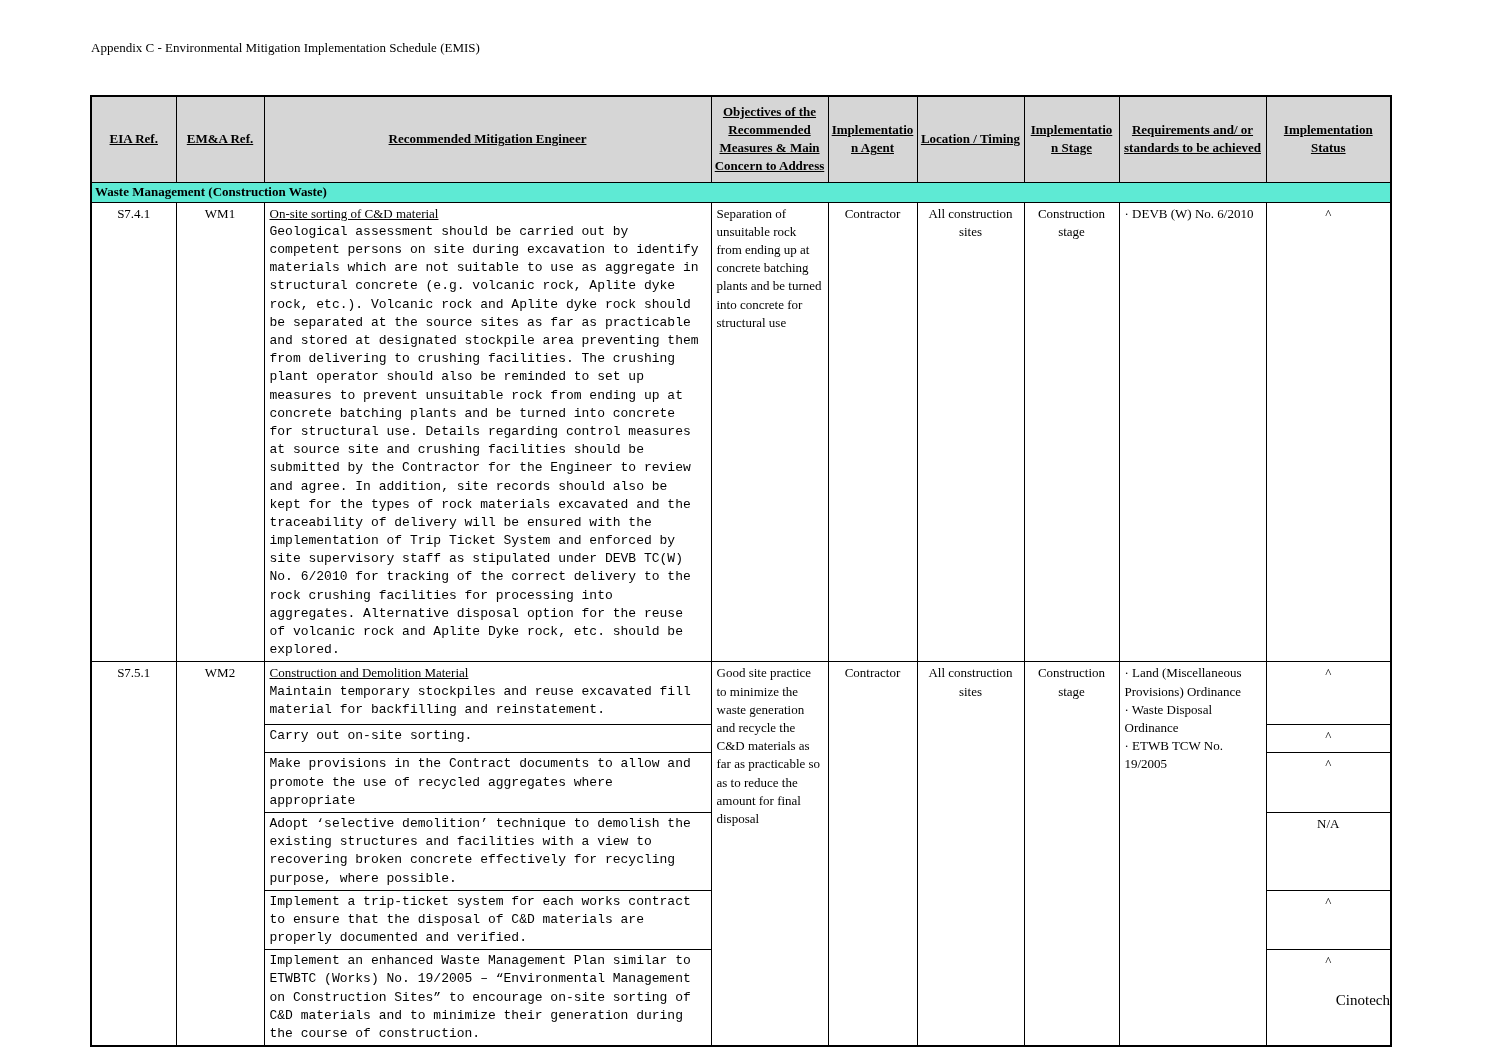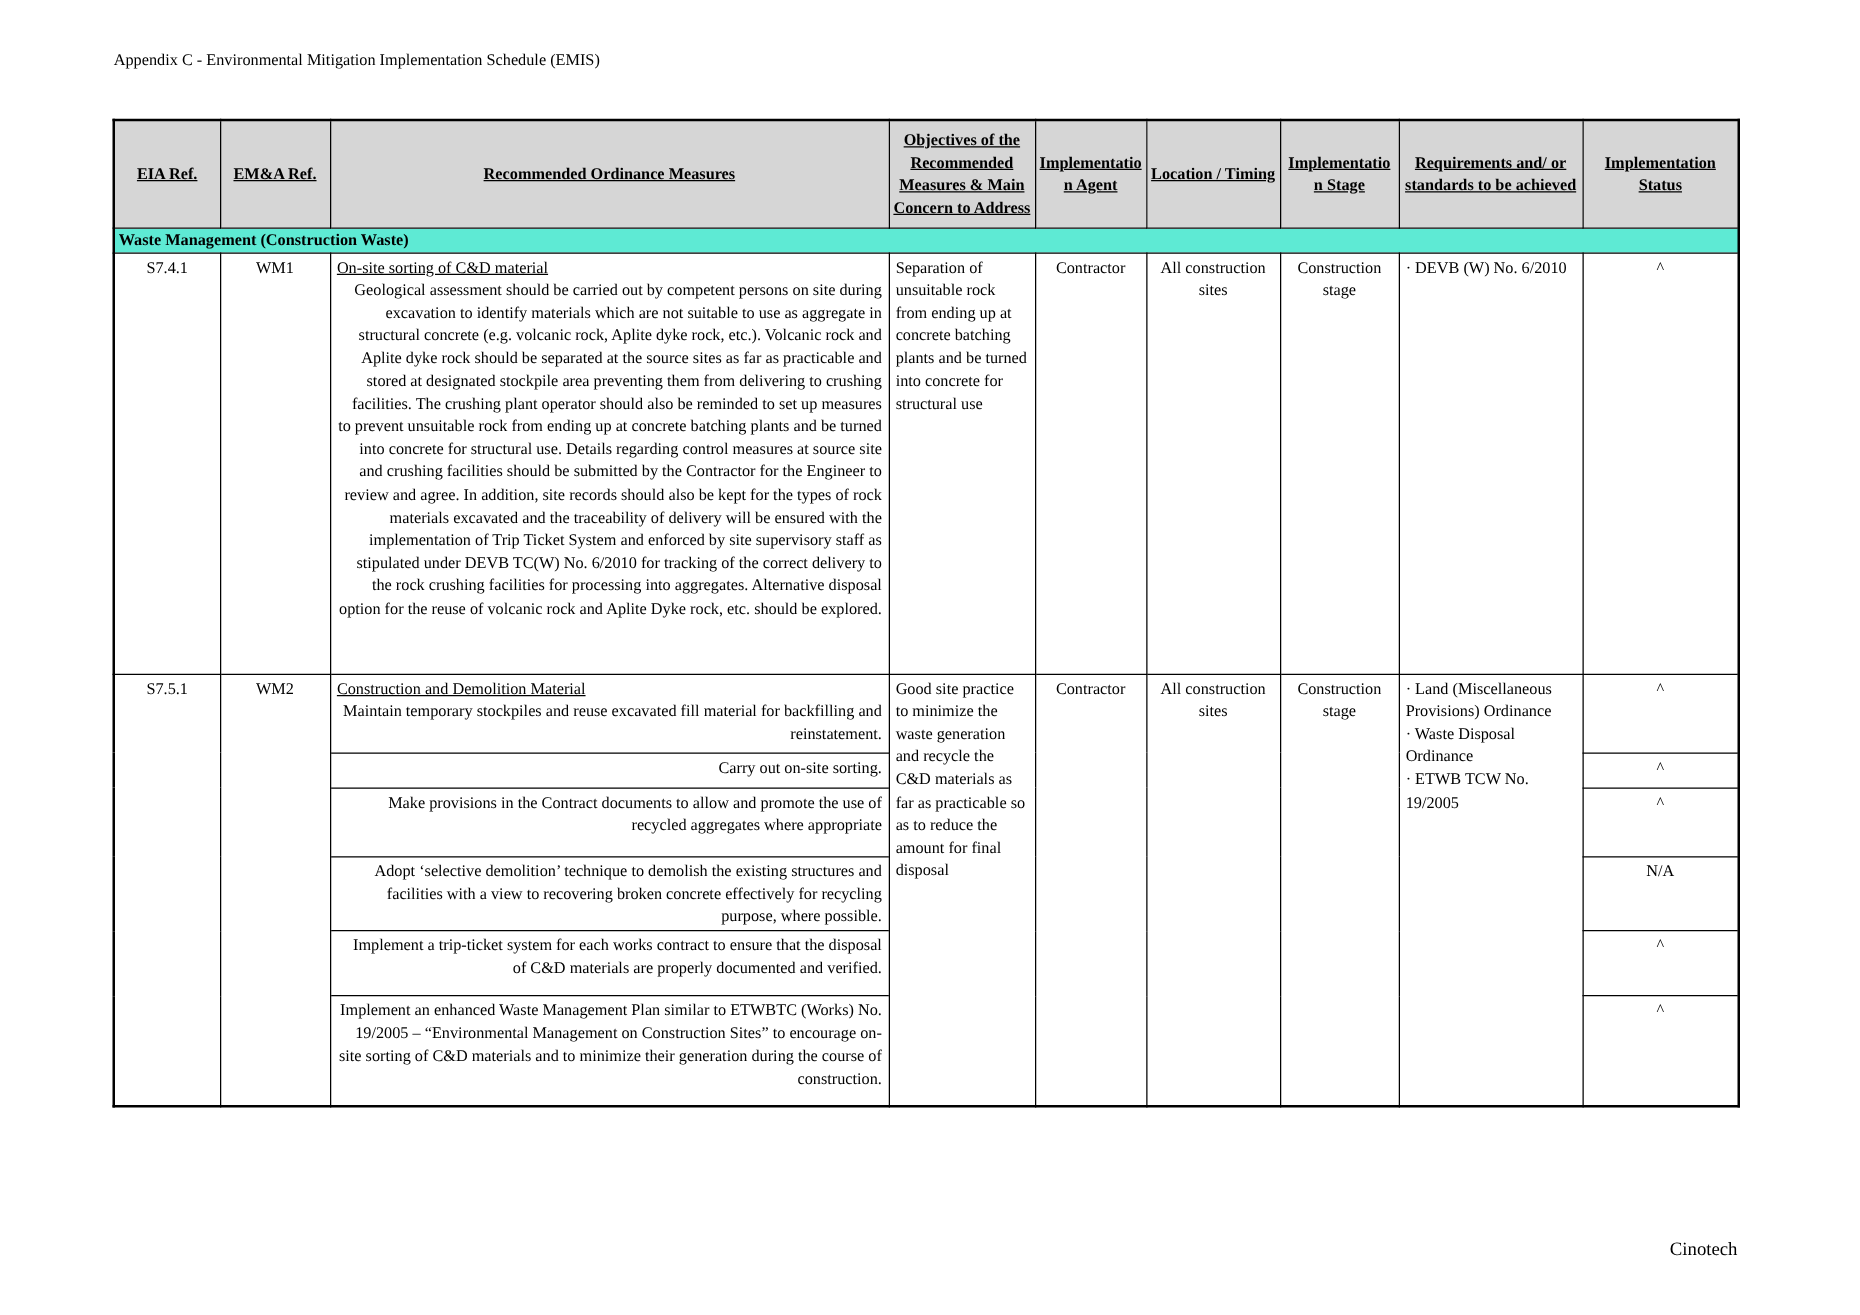--- a/index.html
+++ b/index.html
@@ -48,21 +48,21 @@
     text-decoration: underline;
   }
   tr.section-row td {
     background: #5eead4;
     font-weight: bold;
     padding: 0px 3px 1px 3px;
     height: 17px;
   }
   .cell-center { text-align: center; }
   .m-title { text-decoration: underline; }
-  .m-body { text-align: right; }
+  .m-body { text-align: left; font-family: Liberation Mono, monospace; }
   .req-cell { white-space: pre-line; }
   .status-cell { text-align: center; }
   .footer-pageno {
     position: absolute;
     left: 0;
     width: 1488px;
     top: 992px;
     text-align: center;
     font-size: 13px;
   }
@@ -91,21 +91,21 @@
       <col style="width:89px">
       <col style="width:107px">
       <col style="width:95px">
       <col style="width:147px">
       <col style="width:125px">
     </colgroup>
     <thead>
       <tr>
         <th>EIA Ref.</th>
         <th>EM&amp;A Ref.</th>
-        <th>Recommended Ordinance Measures</th>
+        <th>Recommended Mitigation Engineer</th>
         <th>Objectives of the Recommended Measures &amp; Main Concern to Address</th>
         <th>Implementation Agent</th>
         <th>Location / Timing</th>
         <th>Implementation Stage</th>
         <th>Requirements and/ or standards to be achieved</th>
         <th>Implementation Status</th>
       </tr>
     </thead>
     <tbody>
       <tr class="section-row">

